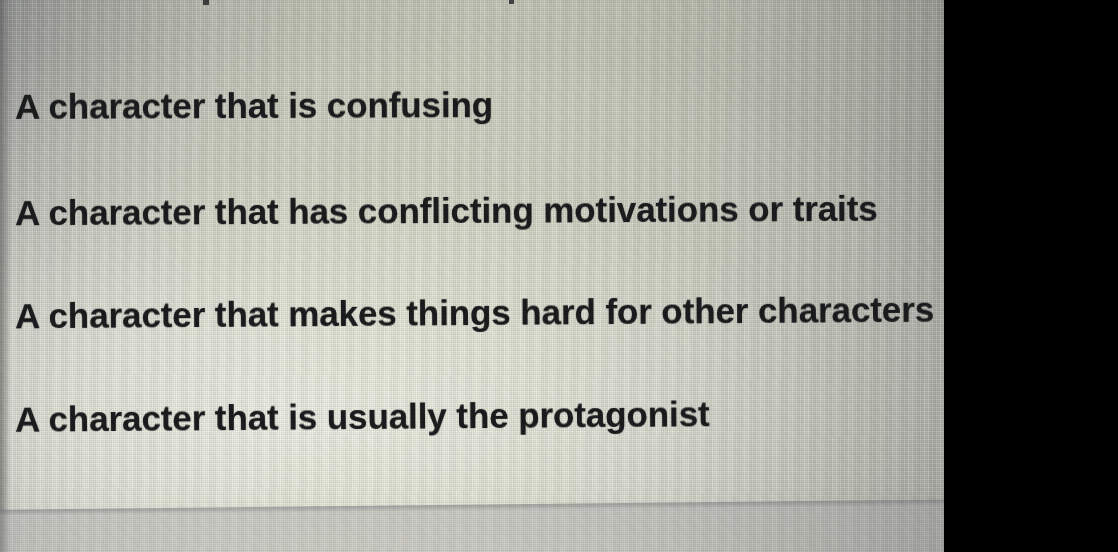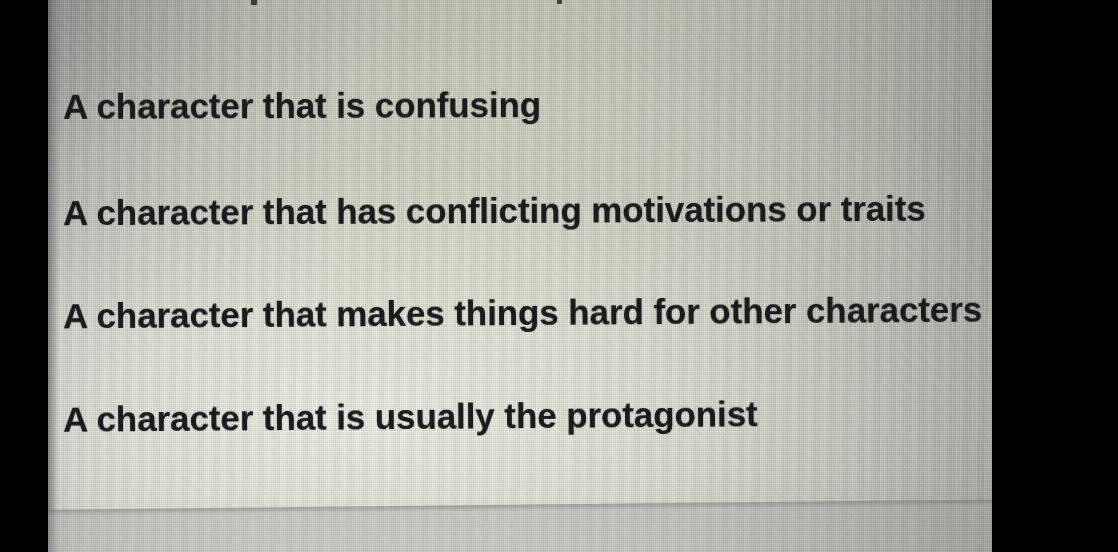--- a/index.html
+++ b/index.html
@@ -8,21 +8,20 @@
     padding: 0;
     background: #000;
   }
   #screen-photo {
     position: relative;
     width: 944px;
     height: 552px;
     overflow: hidden;
     font-family: "Liberation Sans", sans-serif;
     background: #0f766e;
-    margin-left: 48px;
   }
 
   
   .layer {
     position: absolute;
     top: 0; left: 0;
     width: 100%;
     height: 100%;
     pointer-events: none;
   }

